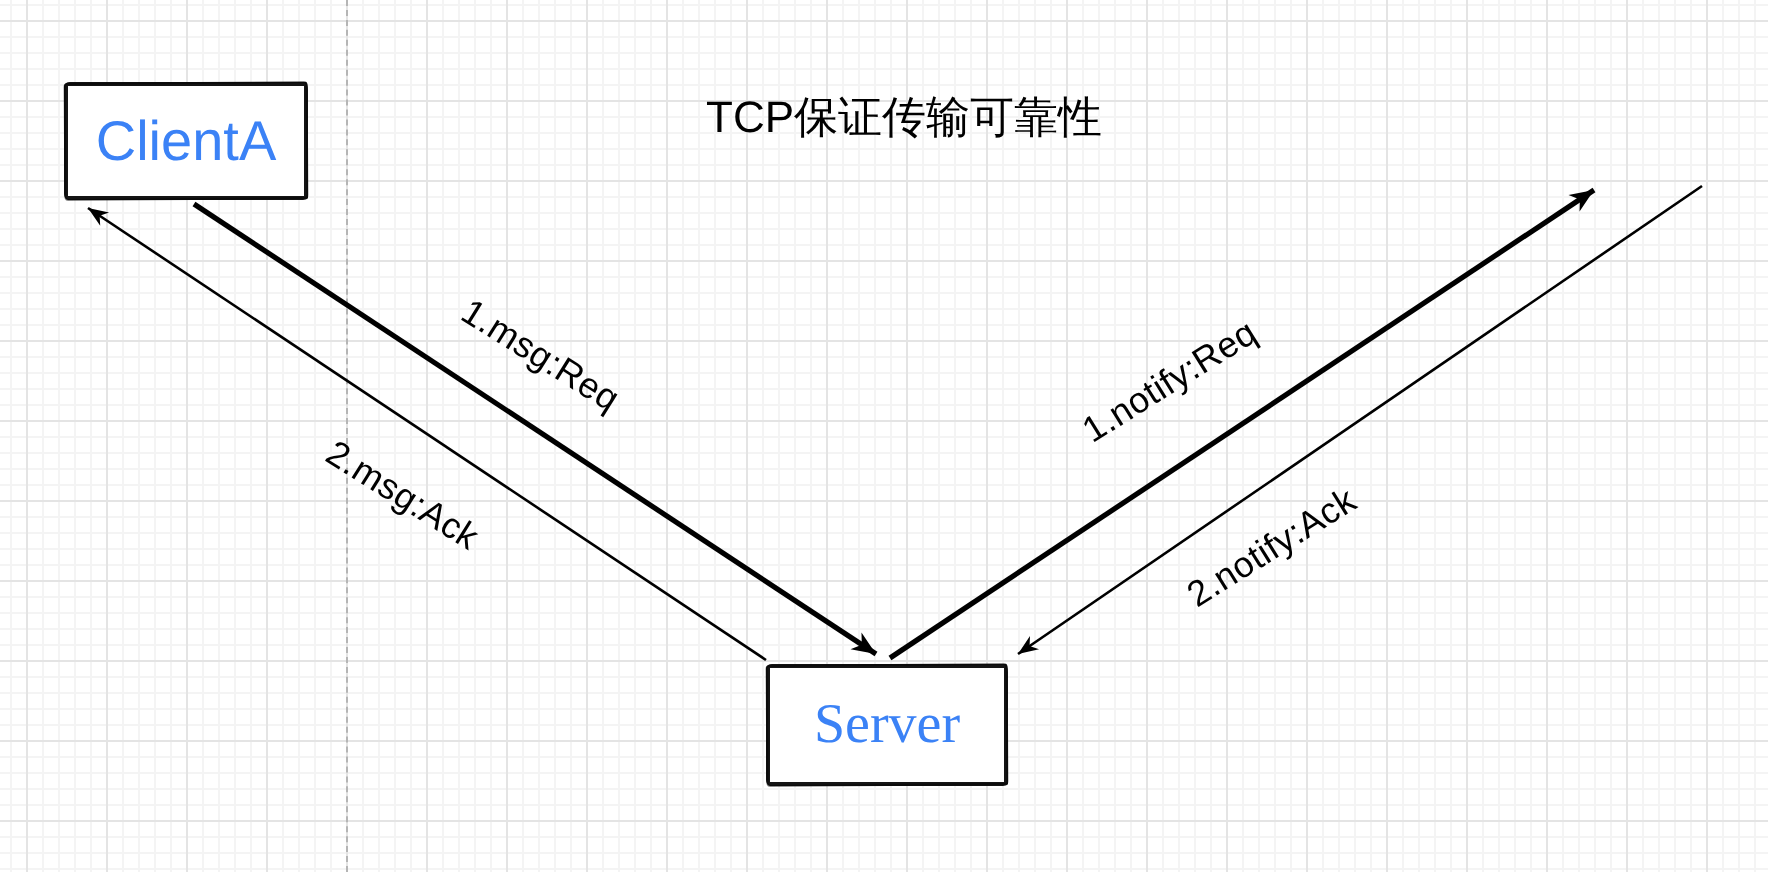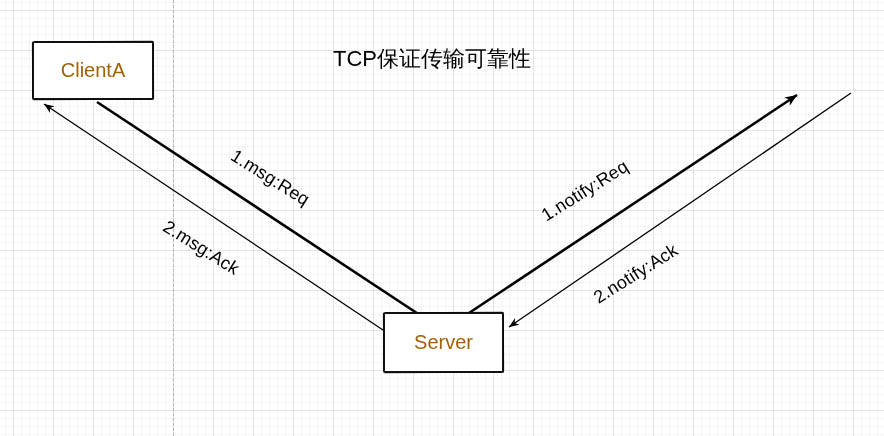--- a/index.html
+++ b/index.html
@@ -19,42 +19,42 @@
     background-position: 13px 10px, 13px 10px, 5px 2px, 5px 2px;
   }
   .page-divider {
     position: absolute; left: 173px; top: 0; bottom: 0; width: 0;
     border-left: 1px dashed #b5b5b5;
   }
   .edges { position: absolute; left: 0; top: 0; }
   .edge-line-thick { stroke: #000; stroke-width: 2.6; }
   .edge-line-thin  { stroke: #000; stroke-width: 1.3; }
   .title {
-    position: absolute; left: 432px; top: 59px;
+    position: absolute; left: 452px; top: 59px;
     transform: translate(-50%, -50%);
     font-size: 22px; color: #000; white-space: nowrap;
   }
   .node {
     position: absolute; background: #fff;
     border: 2px solid #141414;
     border-radius: 3px 1px 4px 2px / 2px 4px 1px 3px;
     display: flex; align-items: center; justify-content: center;
-    font-size: 20px; color: #a16207;
+    font-size: 28px; color: #3b82f6;
     box-sizing: border-box;
   }
   .node::before {
     content: ""; position: absolute; inset: -2px;
     border: 1px solid rgba(0,0,0,0.45);
     border-radius: 2px; pointer-events: none;
     transform: rotate(-0.5deg);
   }
   .node.wobble-r::before { transform: rotate(0.5deg); }
   #node-client-a { left: 32px;  top: 41px;  width: 122px; height: 59px; }
   #node-client-b { left: 732px; top: 32px;  width: 123px; height: 59px; }
-  #node-server   { left: 383px; top: 312px; width: 121px; height: 61px; }
+  #node-server   { left: 383px; top: 332px; width: 121px; height: 61px; font-family: Liberation Serif, serif; }
   .edge-label {
     position: absolute; white-space: nowrap;
     font-size: 18px; color: #000; letter-spacing: 0.2px;
     transform: translate(-50%, -50%) rotate(var(--rot));
   }
   #label-msg-req    { left: 270px; top: 178px; --rot: 32deg; }
   #label-msg-ack    { left: 201px; top: 248px; --rot: 32deg; }
   #label-notify-req { left: 585px; top: 191px; --rot: -32deg; }
   #label-notify-ack { left: 636px; top: 274px; --rot: -32deg; }
 </style>

